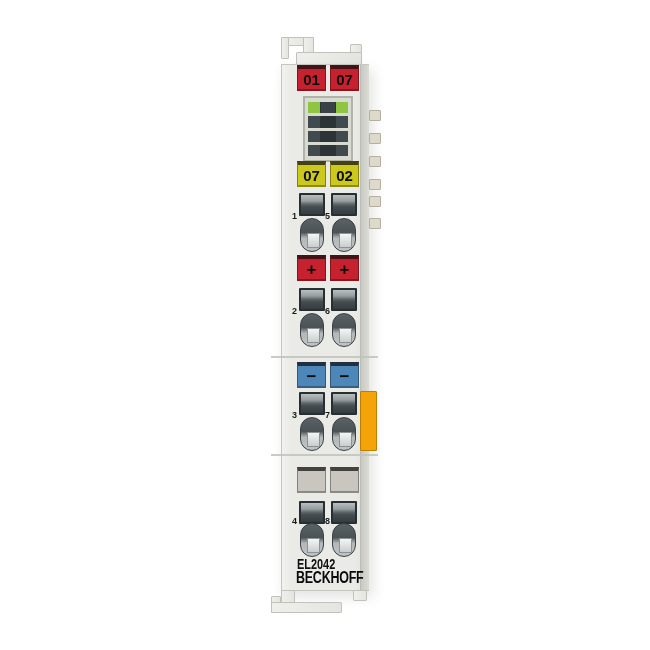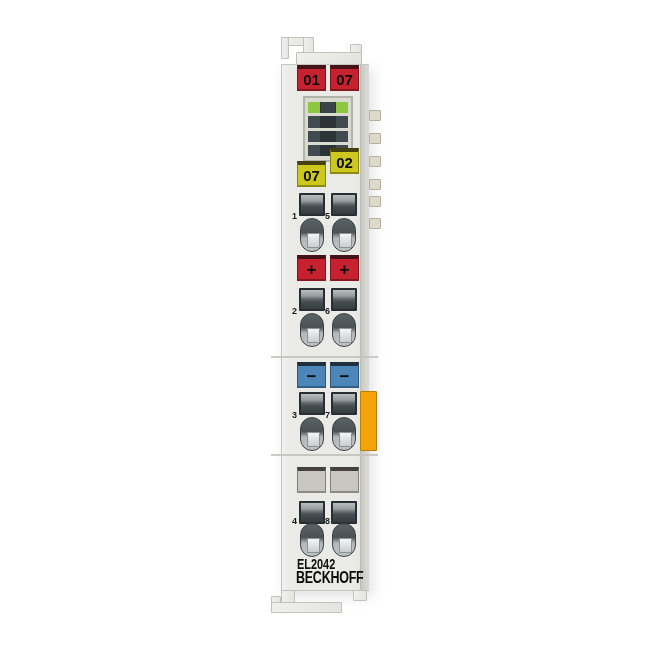--- a/index.html
+++ b/index.html
@@ -93,21 +93,21 @@
         <div class="led-cell c2" style="background-color: rgb(65, 74, 78);"></div>
       </div>
       <div class="led-row">
         <div class="led-cell c0" style="background-color: rgb(65, 74, 78);"></div>
         <div class="led-cell c1" style="background-color: rgb(43, 51, 55);"></div>
         <div class="led-cell c2" style="background-color: rgb(65, 74, 78);"></div>
       </div>
     </div>
 
     <div class="abs label col1" style="top: 161px; background-color: rgb(204, 200, 29);">07</div>
-    <div class="abs label col2" style="top: 148px; background-color: rgb(204, 200, 29);">02</div>
+    <div class="abs label col2" style="top: 161px; background-color: rgb(204, 200, 29);">02</div>
 
     <div class="abs clamp col1 clamp-top1" style="left:299px;"></div>
     <div class="abs clamp clamp-top1" style="left:331px;"></div>
     <div class="abs digit dcol1 d1">1</div>
     <div class="abs digit dcol2 d1">5</div>
     <div class="abs contact ct1" style="left:300px;">
         <div class="win"></div>
       </div>
     <div class="abs contact ct1" style="left:332px;">
         <div class="win"></div>

